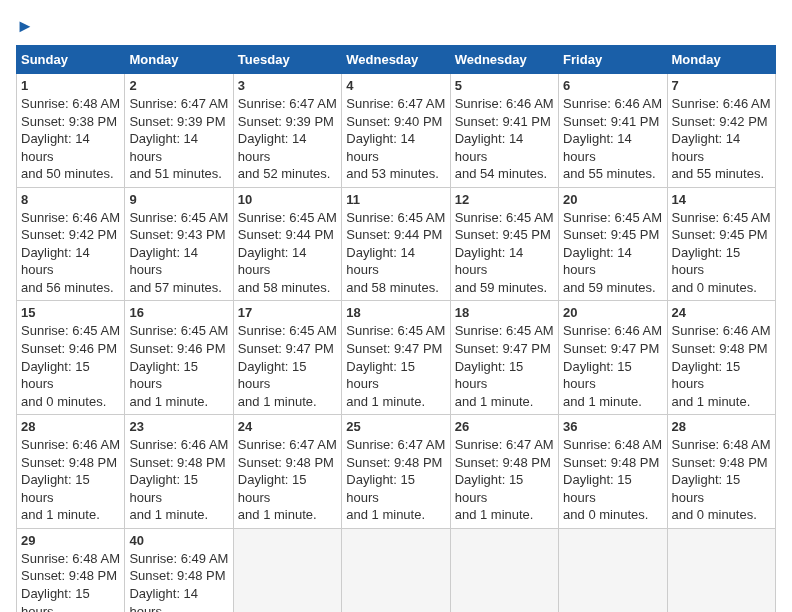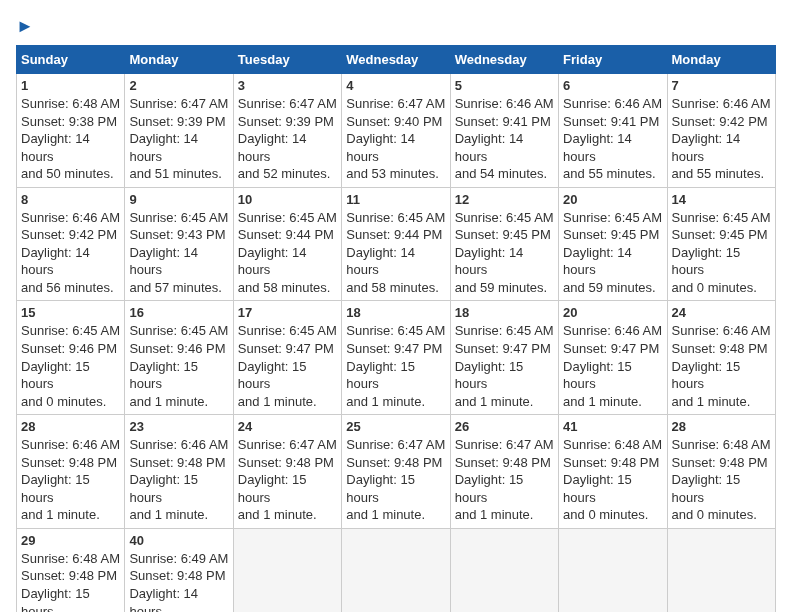--- a/index.html
+++ b/index.html
@@ -294,21 +294,21 @@
 and 1 minute.</div>
         </td>
         <td>
           <span class="day-num">26</span>
           <div class="cell-text" style="white-space: pre-line;">Sunrise: 6:47 AM
 Sunset: 9:48 PM
 Daylight: 15 hours
 and 1 minute.</div>
         </td>
         <td>
-          <span class="day-num">41</span>
+          <span class="day-num">36</span>
           <div class="cell-text" style="white-space: pre-line;">Sunrise: 6:48 AM
 Sunset: 9:48 PM
 Daylight: 15 hours
 and 0 minutes.</div>
         </td>
         <td>
           <span class="day-num">28</span>
           <div class="cell-text" style="white-space: pre-line;">Sunrise: 6:48 AM
 Sunset: 9:48 PM
 Daylight: 15 hours

